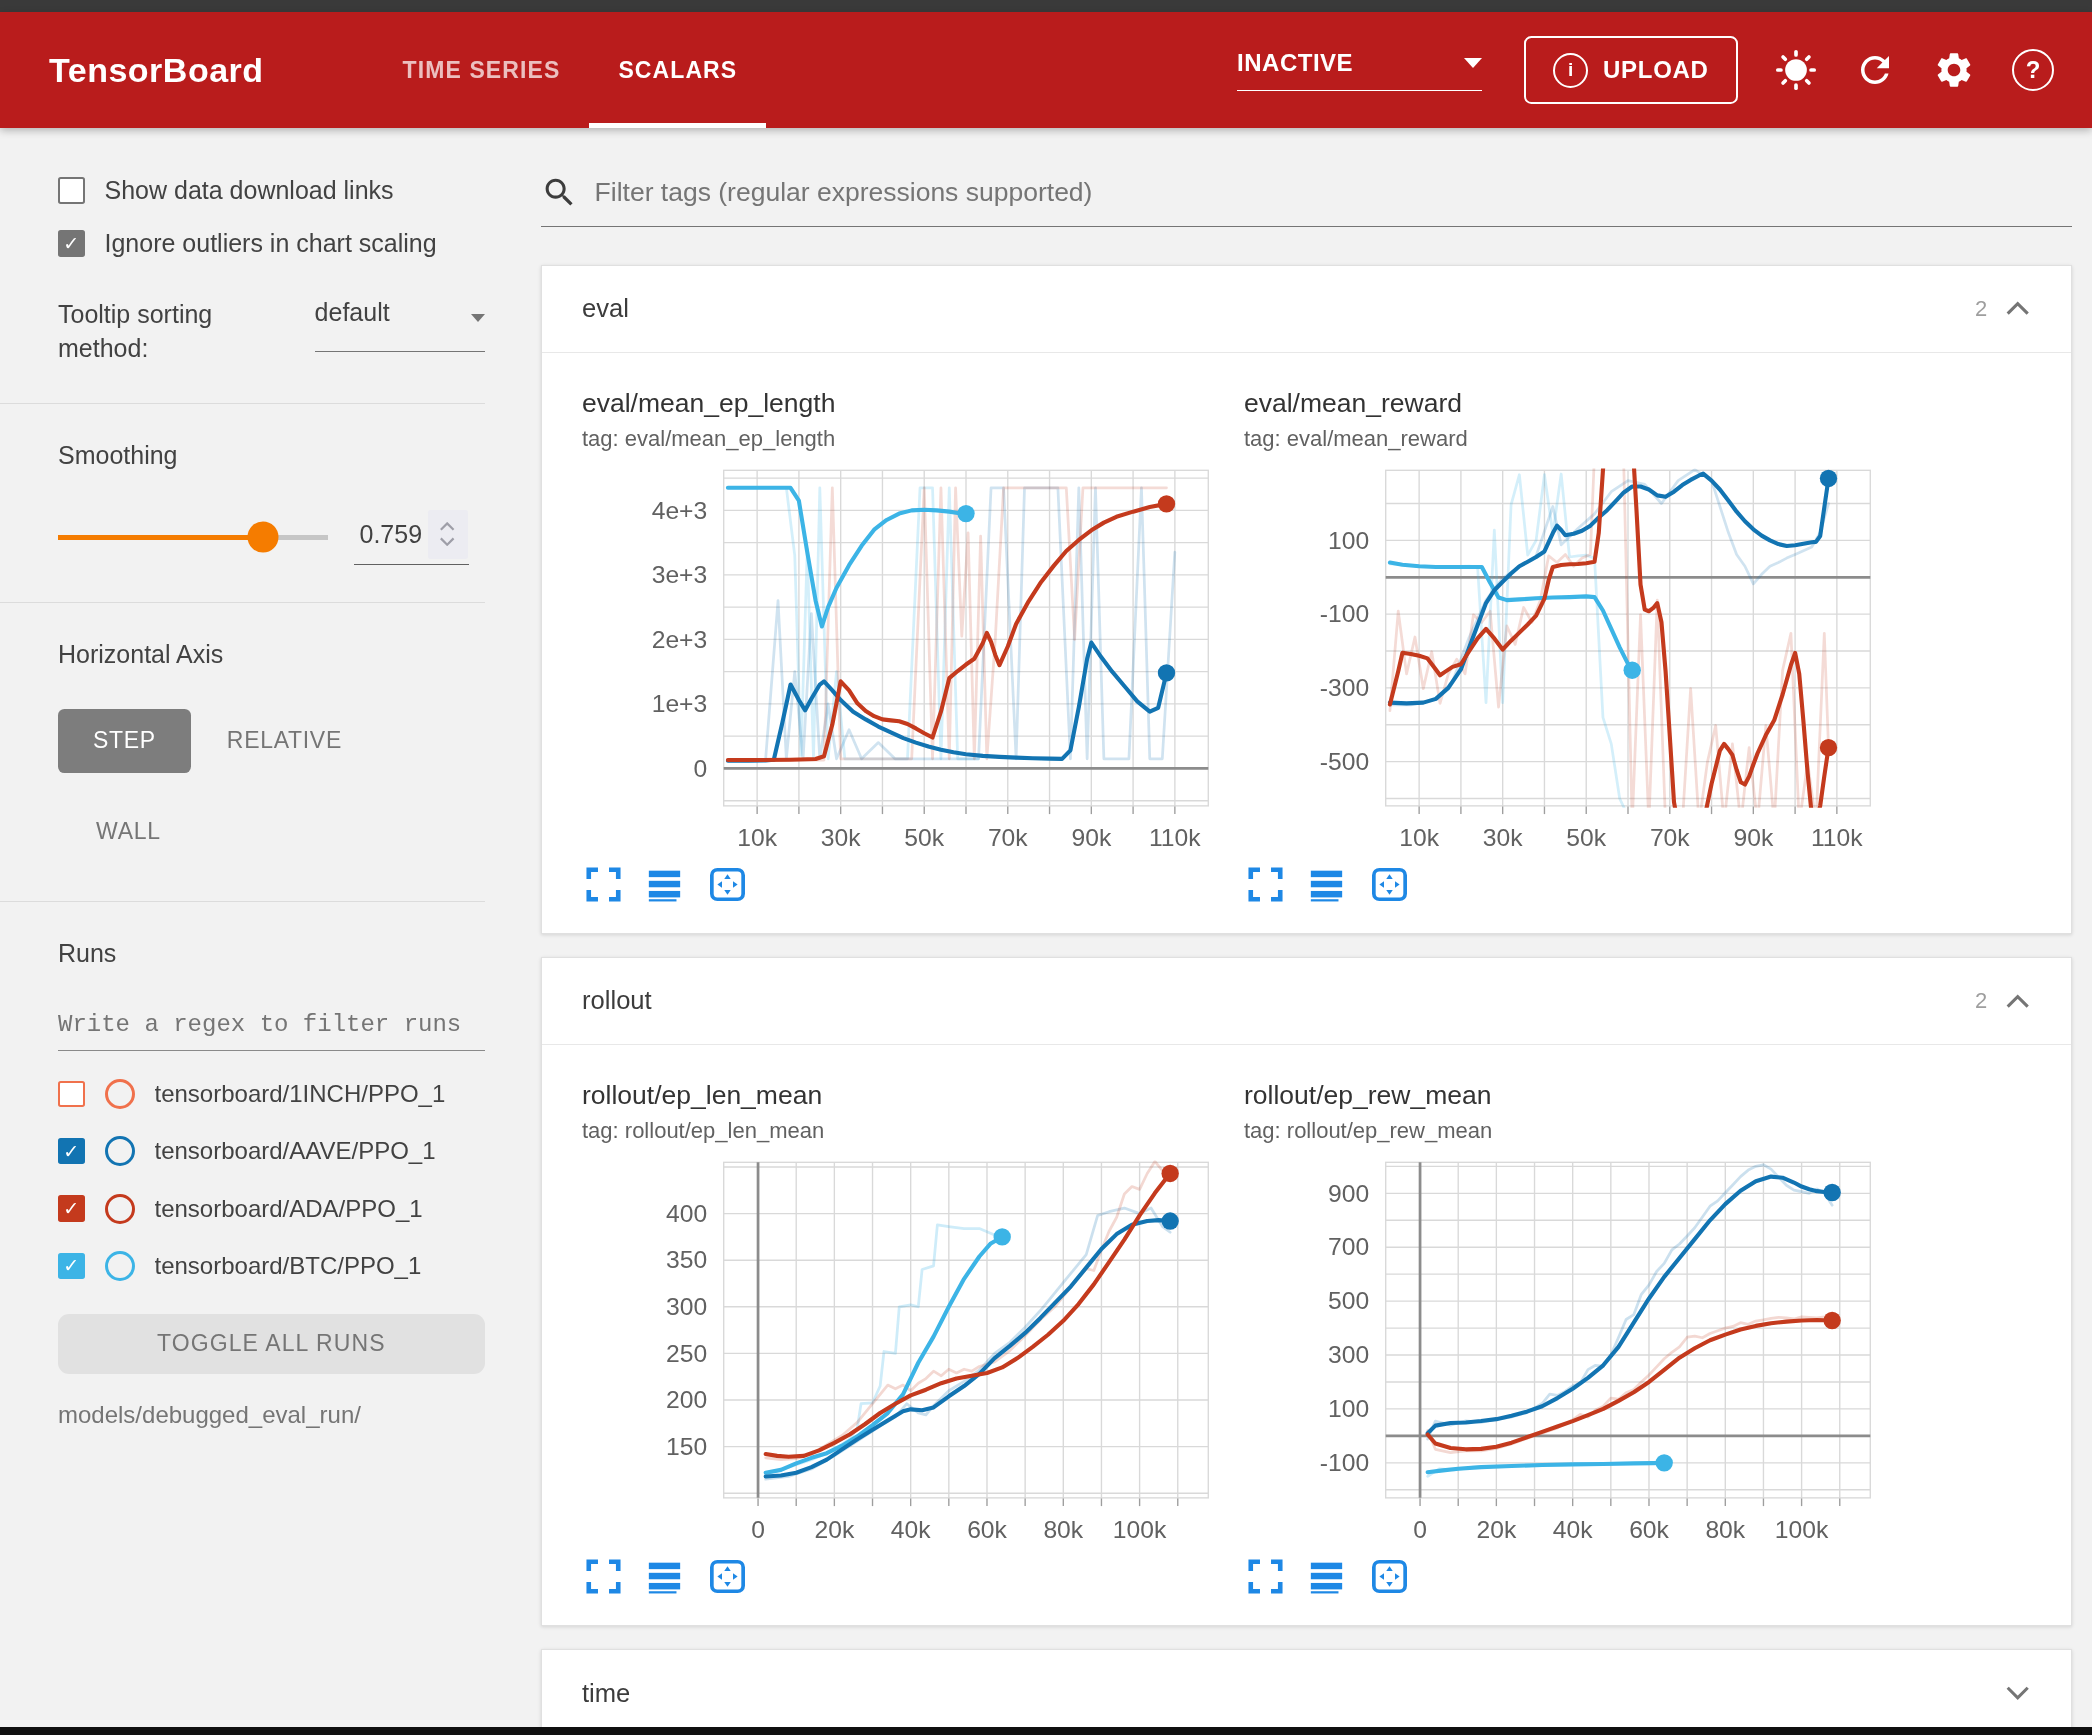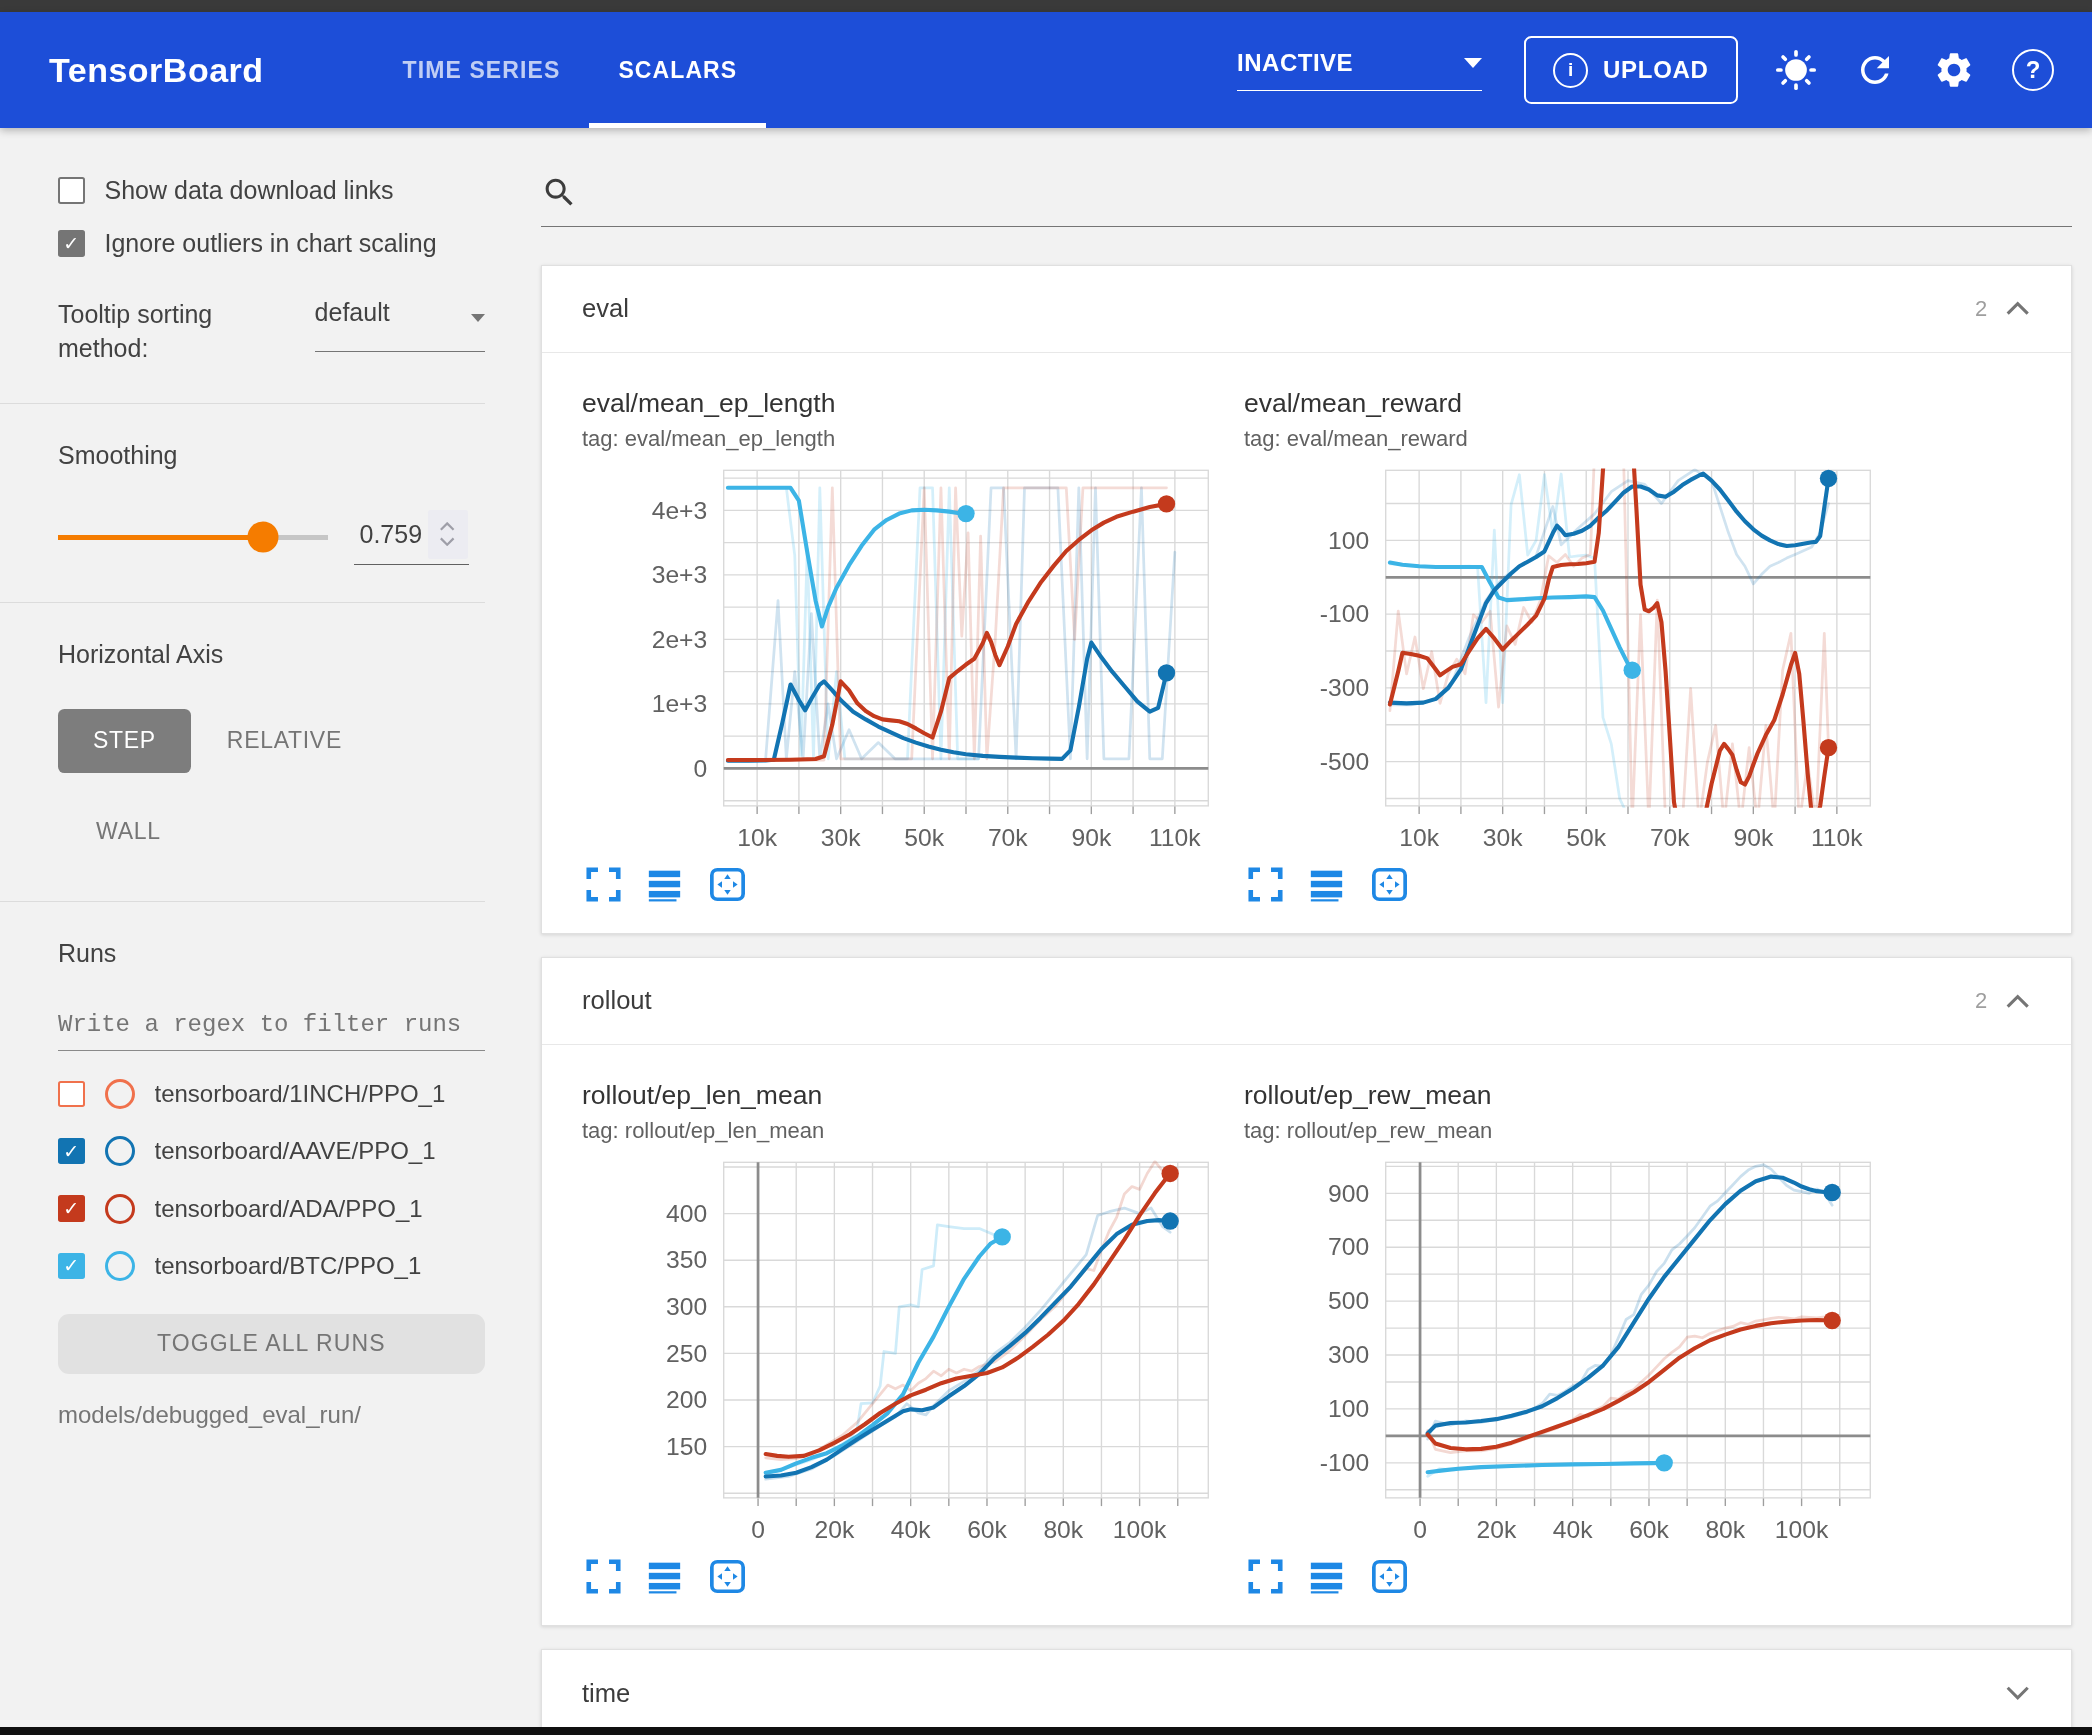--- a/index.html
+++ b/index.html
@@ -2,21 +2,21 @@
 <html style="font-size:14.6px"><head>
 <meta charset="utf-8">
 <style>
   html,body{margin:0;padding:0}
   body{font-family:"Liberation Sans","DejaVu Sans",sans-serif;color:#424242;background:#f2f2f2}
   .app{position:relative;width:2092px;height:1735px;overflow:hidden;background:#f2f2f2}
   .strip-top{height:12px;background:#3a3a3a}
   .strip-bottom{position:absolute;left:0;bottom:0;width:100%;height:8.2px;background:#101010;z-index:50}
 
   
-  .topbar{height:116px;background:#1d4ed8;display:flex;align-items:center;padding:0 38px 0 49px;box-shadow:0 2.7px 8.2px rgba(0,0,0,.28);position:relative;z-index:10}
+  .topbar{height:116px;background:#b91c1c;display:flex;align-items:center;padding:0 38px 0 49px;box-shadow:0 2.7px 8.2px rgba(0,0,0,.28);position:relative;z-index:10}
   .app-title{color:#fff;font-size:34px;font-weight:bold;letter-spacing:0.5px;margin-right:110px}
   .tab{height:116px;display:flex;align-items:center;padding:0 29px;color:rgba(255,255,255,.72);font-size:23px;font-weight:bold;letter-spacing:1.1px;position:relative;cursor:pointer}
   .tab.active{color:#fff}
   .tab.active::after{content:"";position:absolute;left:0;right:0;bottom:0;height:4.6px;background:#fff}
   .topbar-right{margin-left:auto;display:flex;align-items:center}
   .status-dd{display:flex;align-items:center;justify-content:space-between;width:245px;border-bottom:1.8px solid #fff;padding-bottom:12.8px;color:#fff;font-size:24px;font-weight:bold;letter-spacing:0.5px;cursor:pointer}
   .caret-down-white{width:0;height:0;border-left:9.1px solid transparent;border-right:9.1px solid transparent;border-top:10px solid #fff}
   .upload-btn{display:flex;align-items:center;gap:14.6px;margin-left:42px;background:transparent;border:2.3px solid #fff;border-radius:7.3px;color:#fff;font-size:24px;font-weight:bold;letter-spacing:0.7px;padding:14.6px 27.4px;cursor:pointer;font-family:inherit}
   .info-circ{width:31px;height:31px;border:2.3px solid #fff;border-radius:50%;display:flex;align-items:center;justify-content:center;font-size:19px;font-weight:bold}
   .icon-btn{margin-left:37px;background:none;border:none;padding:0;cursor:pointer;display:flex;align-items:center;justify-content:center}
@@ -219,20 +219,21 @@
 
       <button class="toggle-btn">TOGGLE ALL RUNS</button>
       <div class="runs-footer">models/debugged_eval_run/</div>
     </aside>
 
     <main class="main">
       <div class="filter-row">
         <svg width="37" height="37" viewBox="0 0 24 24">
             <path fill="#3c3c3c" d="M15.5 14h-.79l-.28-.27C15.41 12.59 16 11.11 16 9.5 16 5.91 13.09 3 9.5 3S3 5.91 3 9.5 5.91 16 9.5 16c1.61 0 3.09-.59 4.23-1.57l.27.28v.79l5 4.99L20.49 19l-4.99-5zm-6 0C7.01 14 5 11.99 5 9.5S7.01 5 9.5 5 14 7.01 14 9.5 11.99 14 9.5 14z"></path>
           </svg>
+        <input class="filter-input" placeholder="Filter tags (regular expressions supported)" style="">
       </div>
 
       <section class="card">
         <div class="card-header">
           <span>eval</span>
           <span class="sec-count">2</span>
           <svg class="chev" width="27.4" height="16.4" viewBox="0 0 30 18">
               <polyline points="4,15 15,4 26,15" fill="none" stroke="#757575" stroke-width="3.4"></polyline>
             </svg>
         </div>

